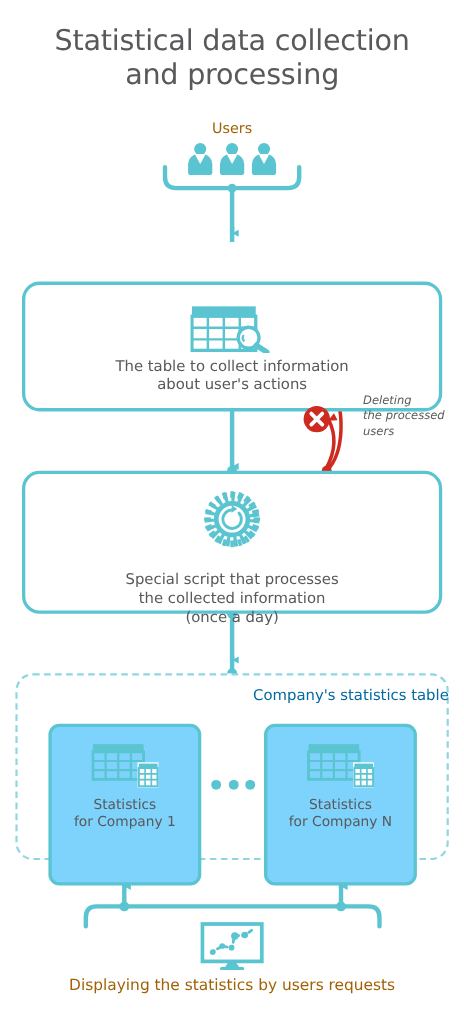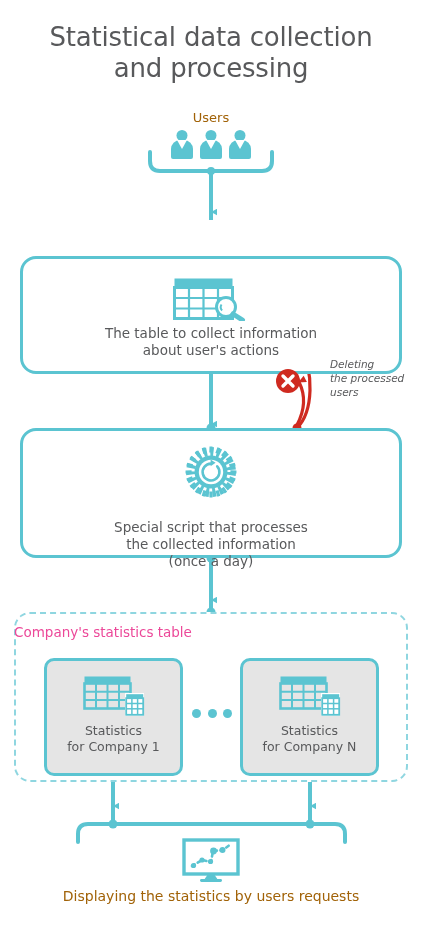--- a/index.html
+++ b/index.html
@@ -78,27 +78,27 @@
   .icon-table-search{position:absolute;left:50%;top:18px;transform:translateX(-50%);}
   .icon-gear{position:absolute;left:50%;top:14px;transform:translateX(-50%);}
 
   
   .dashed-box{
     position:absolute;left:14px;top:612px;width:394px;height:170px;
     border:2px dashed #8fd6e0;border-radius:16px;background:#ffffff;
     box-sizing:border-box;
   }
   .dashed-title{
-    position:absolute;left:14px;top:624px;width:394px;text-align:left;
-    font-size:13.5px;color:#ec4899;
+    position:absolute;left:14px;top:624px;width:394px;text-align:right;
+    font-size:13.5px;color:#0369a1;
   }
 
   .mini-box{
-    position:absolute;top:658px;width:139px;height:118px;
-    border:3px solid #5bc4d1;border-radius:10px;background:#e5e5e5;
+    position:absolute;top:658px;width:139px;height:147px;
+    border:3px solid #5bc4d1;border-radius:10px;background:#7dd3fc;
     box-sizing:border-box;
   }
   .mini-left{left:44px;}
   .mini-right{left:240px;}
   .mini-box .caption{
     position:absolute;left:0;top:62px;width:100%;text-align:center;
     font-size:12.5px;line-height:16px;color:#58595b;
   }
   .mini-box .mini-icon{position:absolute;left:50%;top:14px;transform:translateX(-50%);}
 

